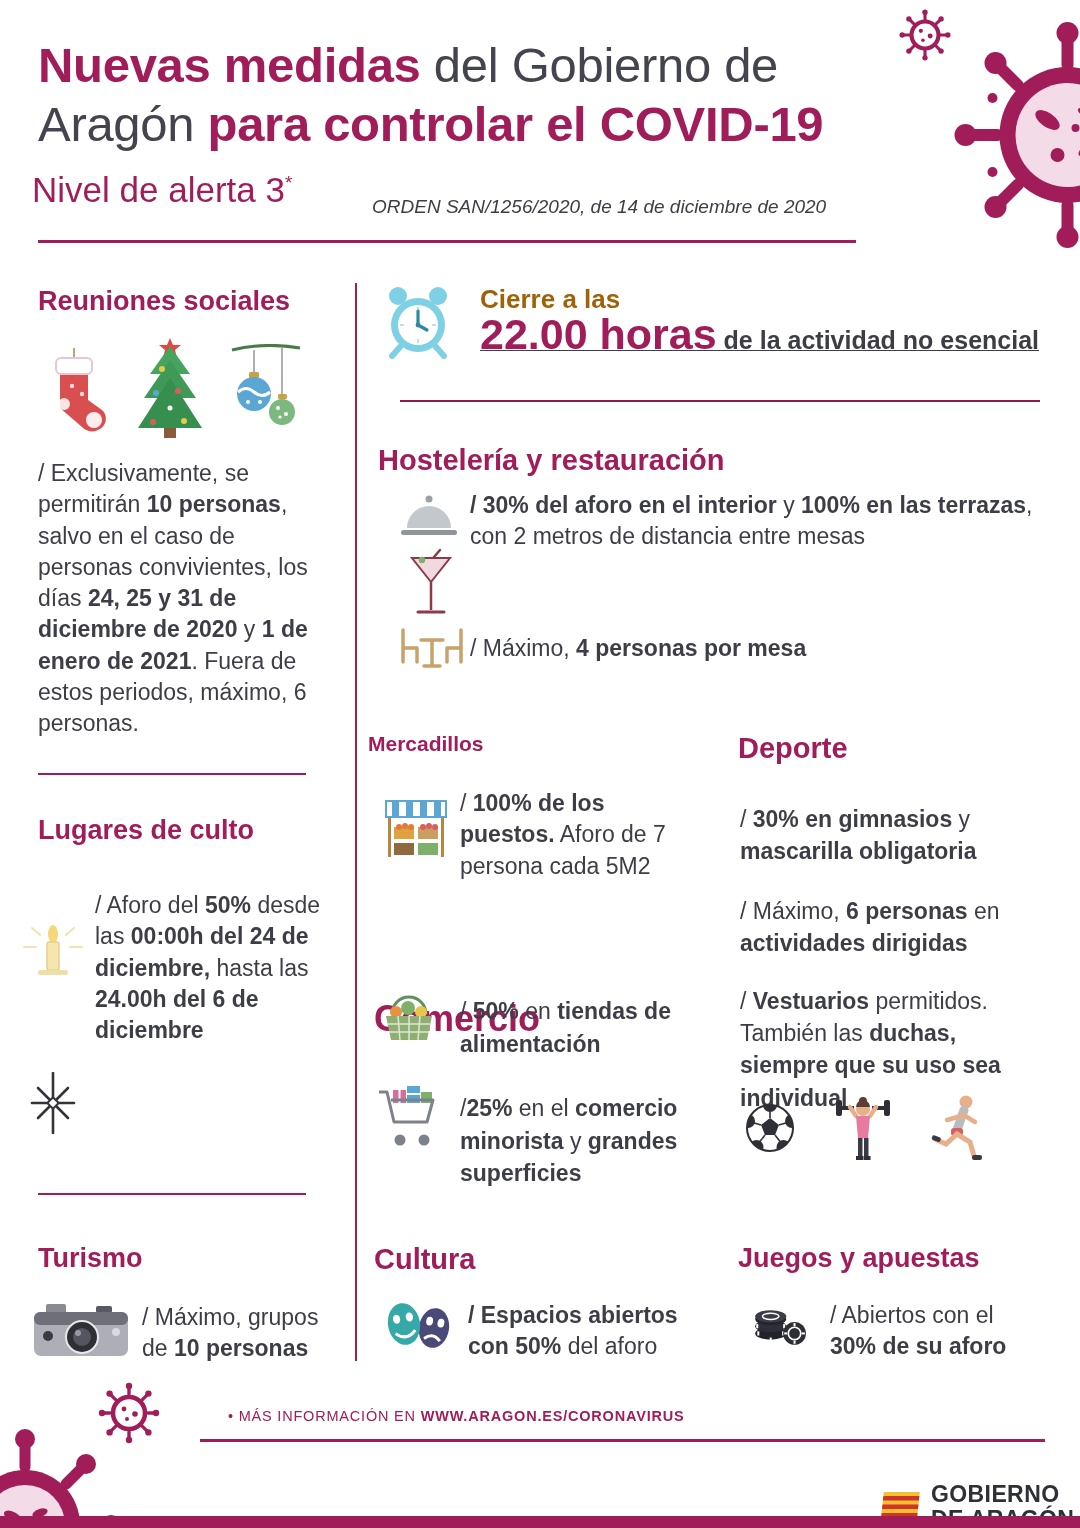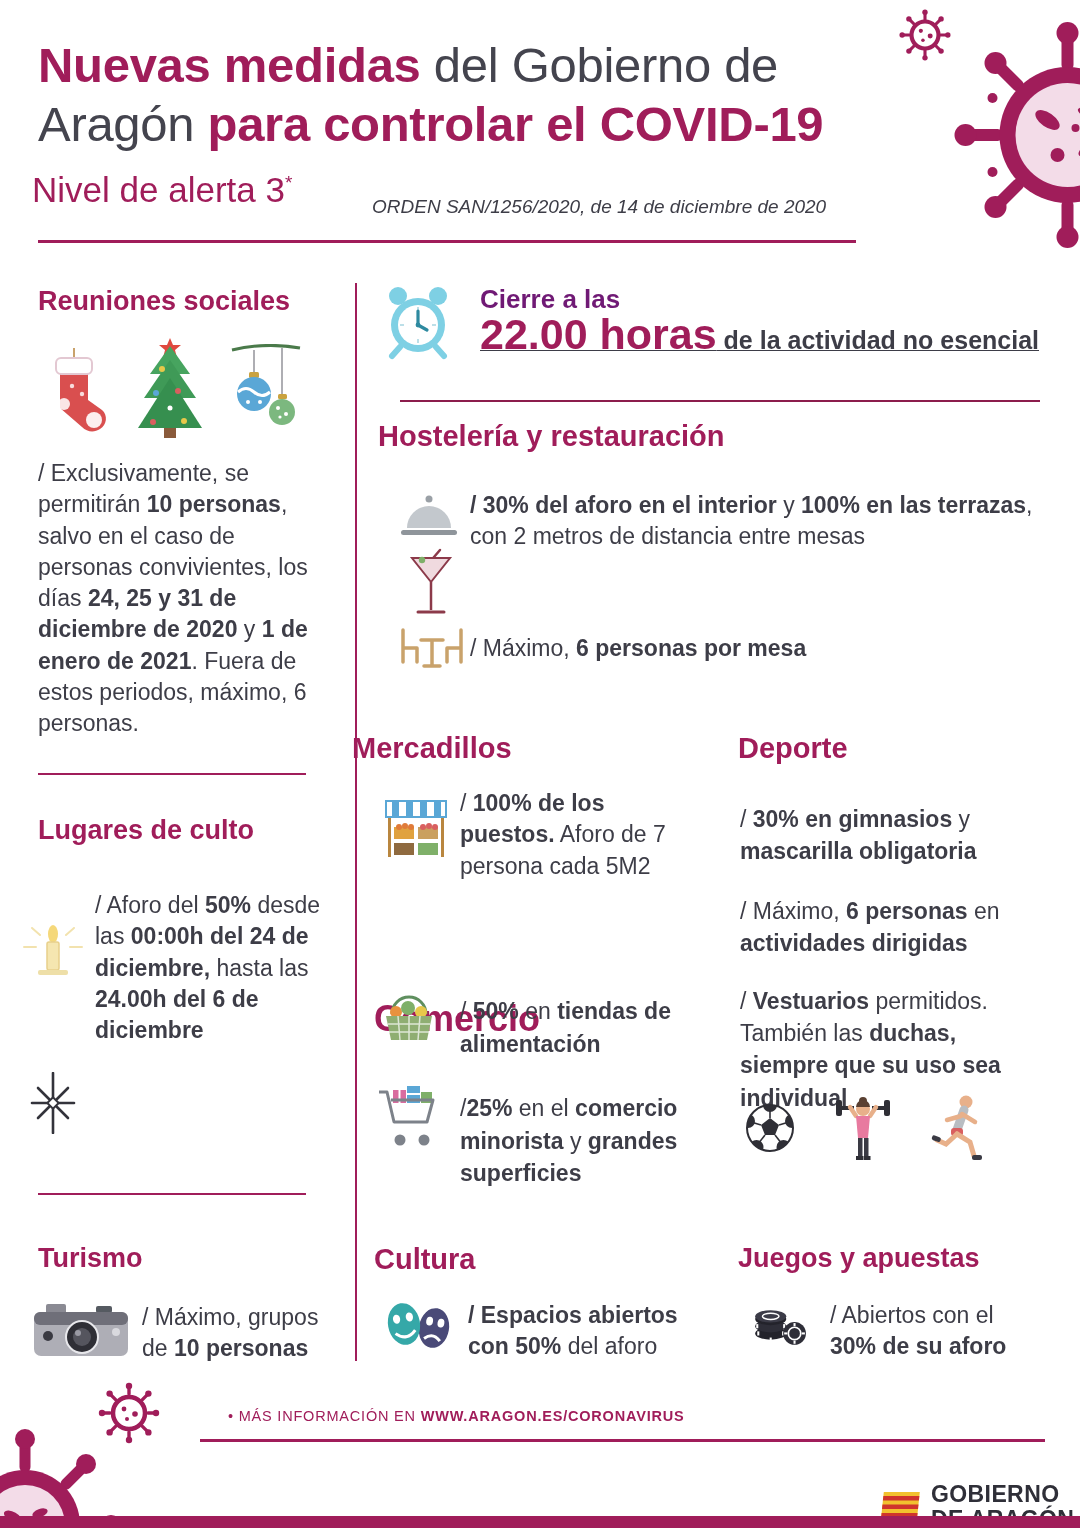--- a/index.html
+++ b/index.html
@@ -32,34 +32,34 @@
   .reuniones-body { left:38px; top:458px; width:292px; }
   #div1 { top:773px; }
   #t-culto { left:38px; top:815px; }
   .culto1 { left:95px; top:890px; width:240px; }
   .culto2 { left:95px; top:1068px; width:240px; }
   #div2 { top:1193px; }
   #t-turismo { left:38px; top:1243px; }
   .turismo1 { left:142px; top:1302px; width:198px; }
 
   
-  .banner-l1 { position:absolute; left:480px; top:284px; font-size:26px; font-weight:700; color:#701a75; }
+  .banner-l1 { position:absolute; left:480px; top:284px; font-size:26px; font-weight:700; color:#a16207; }
   .banner-l2 { position:absolute; left:480px; top:310px; white-space:nowrap;text-decoration:underline; }
   .banner-time { font-size:43px; font-weight:700; color:#a01d5a; }
   .banner-rest { font-size:25px; font-weight:700; color:#3d3d47; }
   .banner-rule { position:absolute; left:400px; top:400px; width:640px; height:2px; background:#8c1d4c; }
 
   
-  #t-host { left:378px; top:420px; font-size:29px;text-align:center; }
+  #t-host { left:378px; top:444px; font-size:29px;text-align:center; }
   .host1 { left:470px; top:490px; width:572px; }
   .host2 { left:470px; top:578px; width:520px; }
   .host3 { left:470px; top:633px; width:520px; }
 
   
-  #t-mercadillos { left:352px; top:732px; font-size:29px;text-align:right; }
+  #t-mercadillos { left:368px; top:732px; font-size:21px;text-align:right; }
   .merc1 { left:460px; top:788px; width:238px; }
   #t-comercio { left:374px; top:976px; font-size:36px;margin-top:22px; }
   .com1 { left:460px; top:995px; width:242px; line-height:1.42; }
   .com2 { left:460px; top:1092px; width:248px; line-height:1.42; }
   #t-cultura { left:374px; top:1243px; font-size:29px; }
   .cult1 { left:468px; top:1300px; width:232px; }
 
   
   #t-deporte { left:738px; top:732px; font-size:29px; }
   .dep1 { left:740px; top:803px; width:292px; line-height:1.4; }
@@ -279,21 +279,21 @@
     <line x1="10" y1="64" x2="36" y2="64" stroke="#8c3a4a" stroke-width="3" stroke-linecap="round"></line>
   </svg>
 
   <svg class="icon" style="left:395px; top:626px;" width="74" height="52" viewBox="0 0 74 52">
     <g stroke="#c9a26b" stroke-width="3.5" stroke-linecap="round" fill="none">
       <path d="M8,4 V36 M8,22 H22 M22,22 V36"></path>
       <path d="M26,14 H48 M37,14 V40 M29,40 H45"></path>
       <path d="M66,4 V36 M66,22 H52 M52,22 V36"></path>
     </g>
   </svg>
-  <p class="body host3"><span>/ Máximo, </span><span class="b">6 personas por mesa</span></p>
+  <p class="body host3"><span>/ Máximo, </span><span class="b">4 personas por mesa</span></p>
 
   <h2 class="sec-title" id="t-mercadillos">Mercadillos</h2>
   <svg class="icon" style="left:382px; top:793px;" width="68" height="68" viewBox="0 0 68 68">
     <rect x="6" y="24" width="3" height="40" fill="#b9863f"></rect>
     <rect x="59" y="24" width="3" height="40" fill="#b9863f"></rect>
     <rect x="4" y="8" width="60" height="16" fill="#ffffff" stroke="#5aa7d6" stroke-width="2"></rect>
     <rect x="10" y="8" width="7" height="16" fill="#5aa7d6"></rect>
       <rect x="24" y="8" width="7" height="16" fill="#5aa7d6"></rect>
     <rect x="38" y="8" width="7" height="16" fill="#5aa7d6"></rect>
       <rect x="52" y="8" width="7" height="16" fill="#5aa7d6"></rect>

